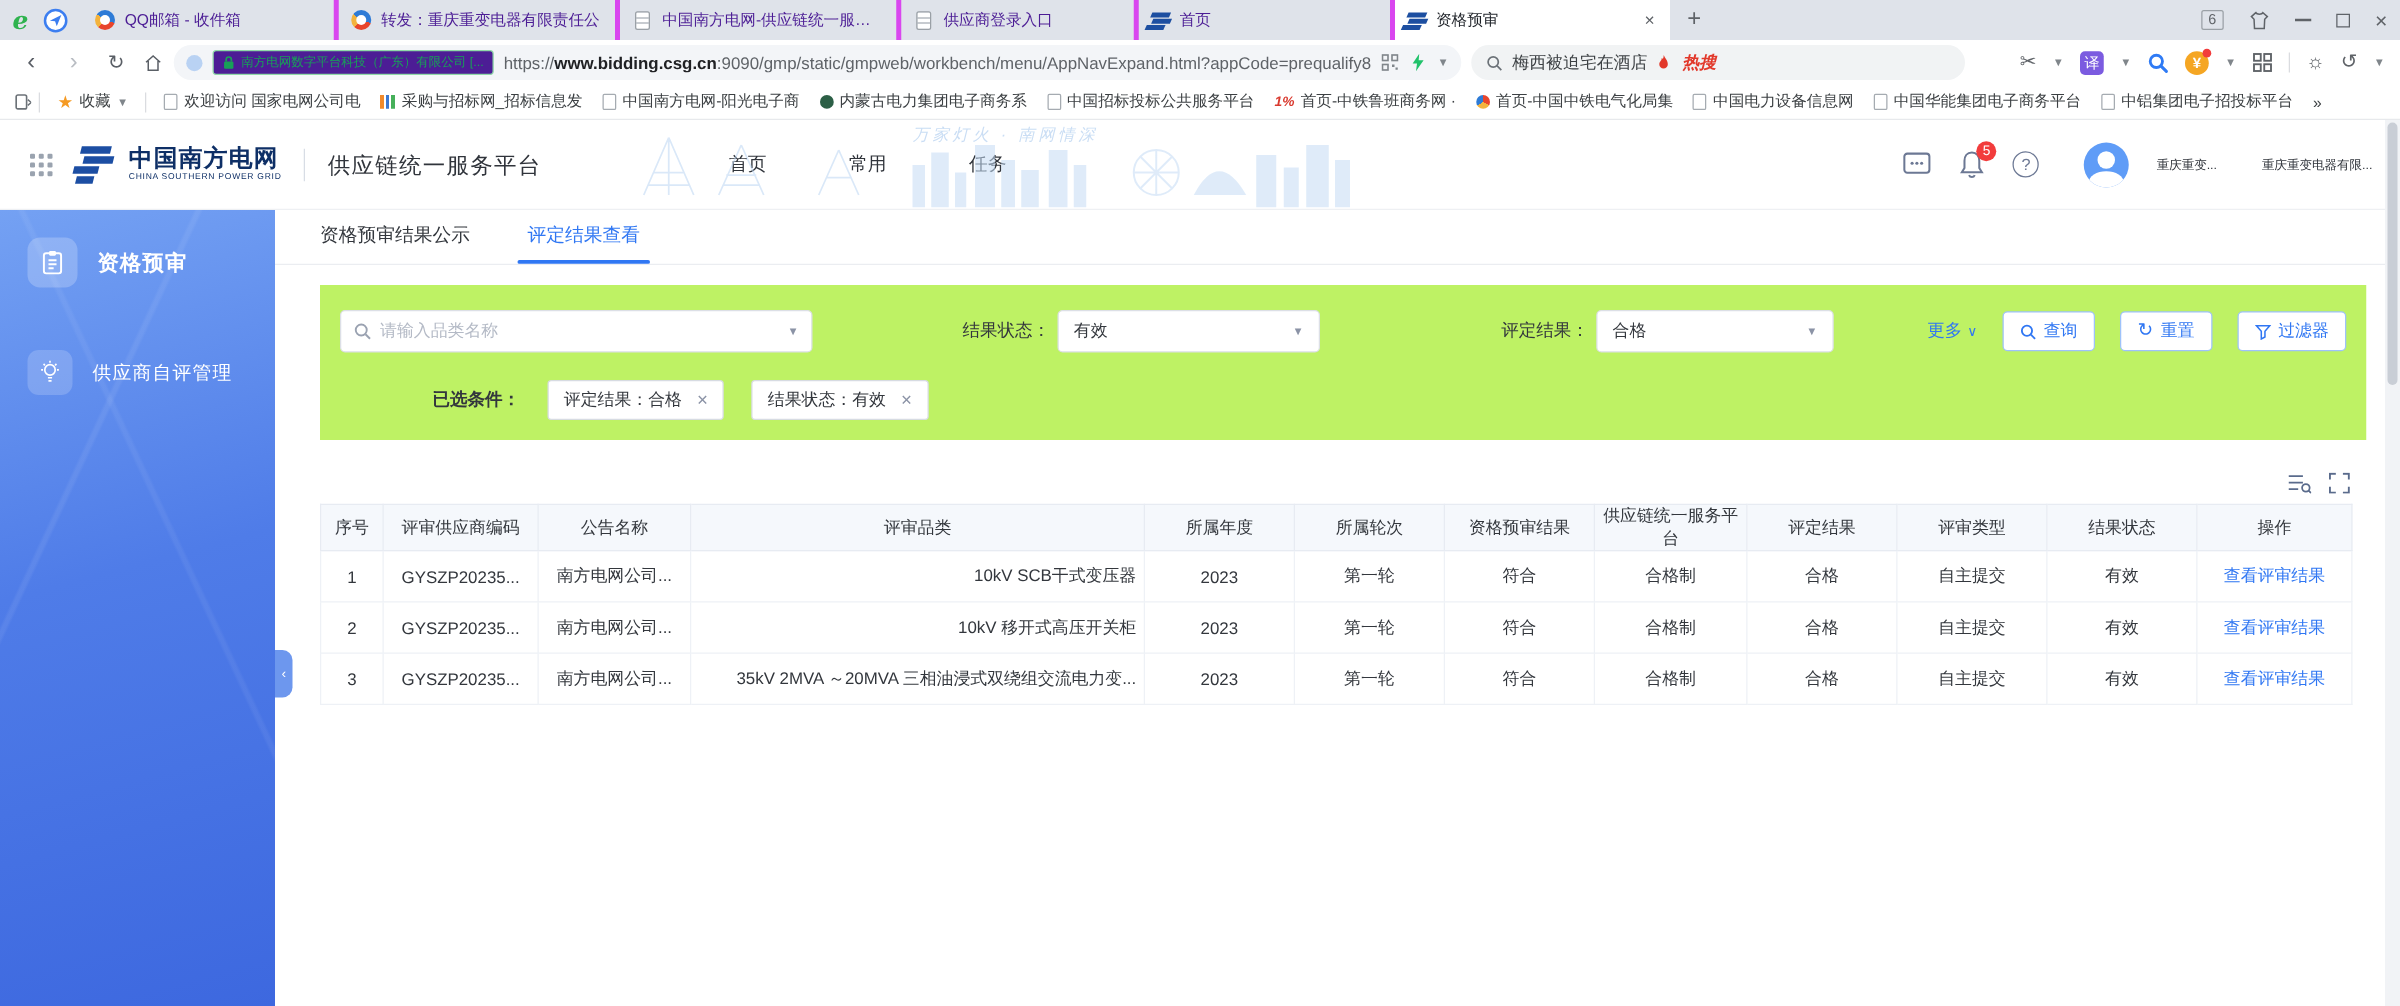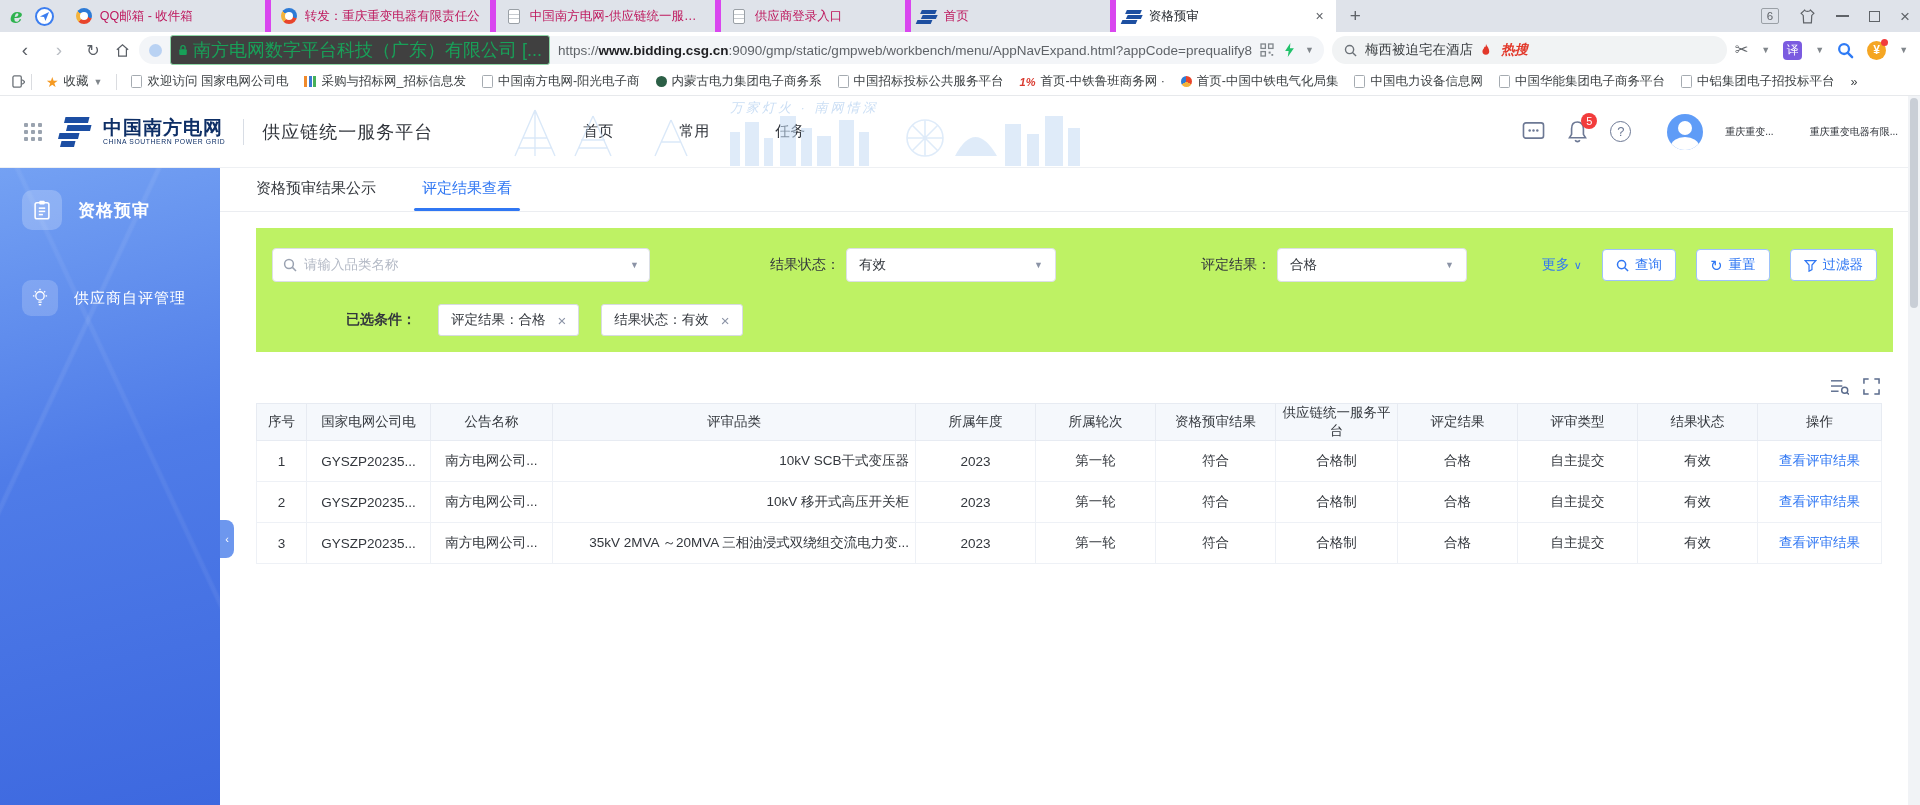--- a/index.html
+++ b/index.html
@@ -5,21 +5,21 @@
   * { margin:0; padding:0; box-sizing:border-box; }
   html,body { width:1920px; height:805px; overflow:hidden;
     font-family:"Liberation Sans","DejaVu Sans",sans-serif; background:#fff; }
   .ico { display:inline-flex; align-items:center; justify-content:center; flex:0 0 auto; }
 
   
   .tabstrip { height:32px; background:#dfe3ea; display:flex; align-items:stretch; position:relative; }
   .tabstrip .pre { display:flex; align-items:center; gap:12px; padding:0 12px 0 10px; }
   .e-logo { font:italic bold 20px "DejaVu Serif",serif; color:#2fb34f; line-height:1; }
   .compass { width:19px; height:19px; border:2px solid #3c7ef0; border-radius:50%; display:flex; align-items:center; justify-content:center; background:#fff; }
-  .btab { display:flex; align-items:center; gap:8px; padding:0 10px; border-right:6px solid #d946ef; color:#be185d; font-size:12.5px; overflow:hidden; white-space:nowrap; }
+  .btab { display:flex; align-items:center; gap:8px; padding:0 10px; border-right:4px solid #d946ef; color:#4c1d95; font-size:12.5px; overflow:hidden; white-space:nowrap; }
   .btab .t { overflow:hidden; text-overflow:ellipsis; }
   .btab.active { background:#fff; color:#1f2329; border-right:none; }
   .btab .closex { margin-left:auto; color:#5f6368; font-size:14px; padding:0 2px; }
   .fav { width:16px; height:16px; flex:0 0 auto; position:relative; }
   .fav-qqmail { border-radius:50%; background:conic-gradient(#2e7bd6 0 30%, #e8452c 30% 62%, #f3b33d 62% 85%, #2e7bd6 85% 100%); }
   .fav-qqmail::after { content:""; position:absolute; inset:4px; background:#fff; border-radius:50%; }
   .fav-page { width:12px; height:15px; margin:0 2px; border:1.4px solid #9aa0a6; border-radius:2px;
     background:linear-gradient(#fff 4px,#c7cbd0 4px,#c7cbd0 5.2px,#fff 5.2px,#fff 8px,#c7cbd0 8px,#c7cbd0 9.2px,#fff 9.2px); }
   .fav-csg { width:15px; height:4px; background:#1d4fa1; transform:skewX(-24deg); box-shadow:3px 5px 0 #1d4fa1, 0 10px 0 #1d4fa1; margin-top:-9px; }
   .newtab { align-self:center; font-size:19px; color:#5f6368; padding:0 14px; }
@@ -28,21 +28,21 @@
   .mini { width:13px; height:2px; background:#5f6368; }
   .maxi { width:11px; height:11px; border:1.6px solid #5f6368; }
   .xchar { color:#5f6368; font-size:17px; line-height:1; }
 
   
   .addr { height:36px; background:#fff; display:flex; align-items:center; padding:0 12px; gap:8px; }
   .navbtn { font-size:19px; color:#5a5f66; width:26px; text-align:center; }
   .navbtn.dis { color:#b9bdc3; }
   .urlbox { flex:0 0 930px; height:28px; background:#f3f5f8; border-radius:14px; display:flex; align-items:center; padding:0 10px; gap:8px; }
   .bluedot { width:13px; height:13px; border-radius:50%; background:#b9d2f3; }
-  .certpill { display:flex; align-items:center; gap:5px; border:1px solid #8fd8a8; background:#404040; border-radius:3px; padding:2px 7px; color:#18a058; font-size:18px; white-space:nowrap; }
+  .certpill { display:flex; align-items:center; gap:5px; border:1px solid #8fd8a8; background:#4c1d95; border-radius:3px; padding:2px 7px; color:#18a058; font-size:10px; white-space:nowrap; }
   .urltext { font-size:13.5px; color:#5f6368; white-space:nowrap; overflow:hidden; }
   .urltext b { color:#202124; }
   .urlicons { margin-left:auto; display:flex; align-items:center; gap:10px; }
   .srchbox { flex:0 0 395px; height:28px; background:#f1f3f4; border-radius:14px; display:flex; align-items:center; gap:8px; padding:0 12px; font-size:13.5px; color:#3c4043; }
   .hot { color:#e2382a; font-weight:bold; font-style:italic; margin-left:2px; }
   .addr-right { margin-left:auto; display:flex; align-items:center; gap:13px; }
   .carat { font-size:9px; color:#80868b; }
   .tr-badge { width:19px; height:19px; border-radius:4px; background:#7b5be0; color:#fff; font-size:12px; display:flex; align-items:center; justify-content:center; }
   .yuan { width:19px; height:19px; border-radius:50%; background:#f5a623; color:#fff; font-size:12px; font-weight:bold; display:flex; align-items:center; justify-content:center; position:relative; }
   .yuan::after { content:""; position:absolute; top:-2px; right:-2px; width:7px; height:7px; border-radius:50%; background:#f23c3c; }
@@ -104,21 +104,21 @@
 
   .fpanel { margin:0 27px 0 36px; background:#bef264; padding:20px 16px 16px; }
   .frow { display:flex; align-items:center; }
   .searchbox { width:378px; height:34px; background:#fff; border:1px solid #dcdfe6; border-radius:4px; display:flex; align-items:center; padding:0 10px; gap:7px; }
   .searchbox .ph { color:#b4bac6; font-size:13.5px; flex:1; }
   .sel-caret { color:#8b93a6; font-size:9px; }
   .flabel { font-size:14px; color:#33373d; margin-left:120px; }
   .fsel { width:210px; height:34px; background:#fff; border:1px solid #dcdfe6; border-radius:4px; display:flex; align-items:center; justify-content:space-between; padding:0 12px; font-size:13.5px; color:#33373d; margin-left:6px; }
   .flabel2 { margin-left:145px; }
   .fsel2 { width:190px; }
-  .factions { margin-left:auto; display:flex; align-items:center; gap:20px; }
+  .factions { margin-left:auto; display:flex; align-items:center; gap:20px;font-family:Liberation Serif, serif; }
   .morelink { color:#3077f3; font-size:14px; display:flex; align-items:center; gap:4px; cursor:pointer; }
   .fbtn { height:32px; border:1px solid #9ec2fa; background:#fff; border-radius:4px; color:#3077f3; font-size:13.5px; display:flex; align-items:center; gap:6px; padding:0 13px; cursor:pointer; font-family:inherit; }
   .chiprow { display:flex; align-items:center; margin:22px 0 0 74px; gap:22px; }
   .chiplbl { font-size:14px; font-weight:bold; color:#33373d; }
   .chip { background:#fff; border:1px solid #d7dbe2; border-radius:3px; height:32px; display:flex; align-items:center; gap:12px; padding:0 12px; font-size:13.5px; color:#33373d; }
   .chip .x { color:#8b93a6; font-size:15px; cursor:pointer; }
 
   .tooltbar { display:flex; justify-content:flex-end; gap:14px; margin:26px 40px 8px 0; color:#5a6b8c; }
   .gtable { margin-left:36px; width:1625px; border:1px solid #e3e7ef; border-collapse:collapse; table-layout:fixed; font-size:13.5px; color:#33373d; }
   .gtable th { background:#f5f8fc; font-weight:500; height:36px; border:1px solid #e7ebf2; padding:0 4px; }
@@ -532,21 +532,21 @@
           <col style="width: 120px;">
           <col style="width: 122px;">
           <col style="width: 120px;">
           <col style="width: 120px;">
           <col style="width: 120px;">
           <col style="width: 124px;">
         </colgroup>
       <thead>
           <tr id="thead-row">
             <th>序号</th>
-            <th>国家电网公司电</th>
+            <th>评审供应商编码</th>
             <th>公告名称</th>
             <th>评审品类</th>
             <th>所属年度</th>
             <th>所属轮次</th>
             <th>资格预审结果</th>
             <th>供应链统一服务平台</th>
             <th>评定结果</th>
             <th>评审类型</th>
             <th>结果状态</th>
             <th>操作</th>

